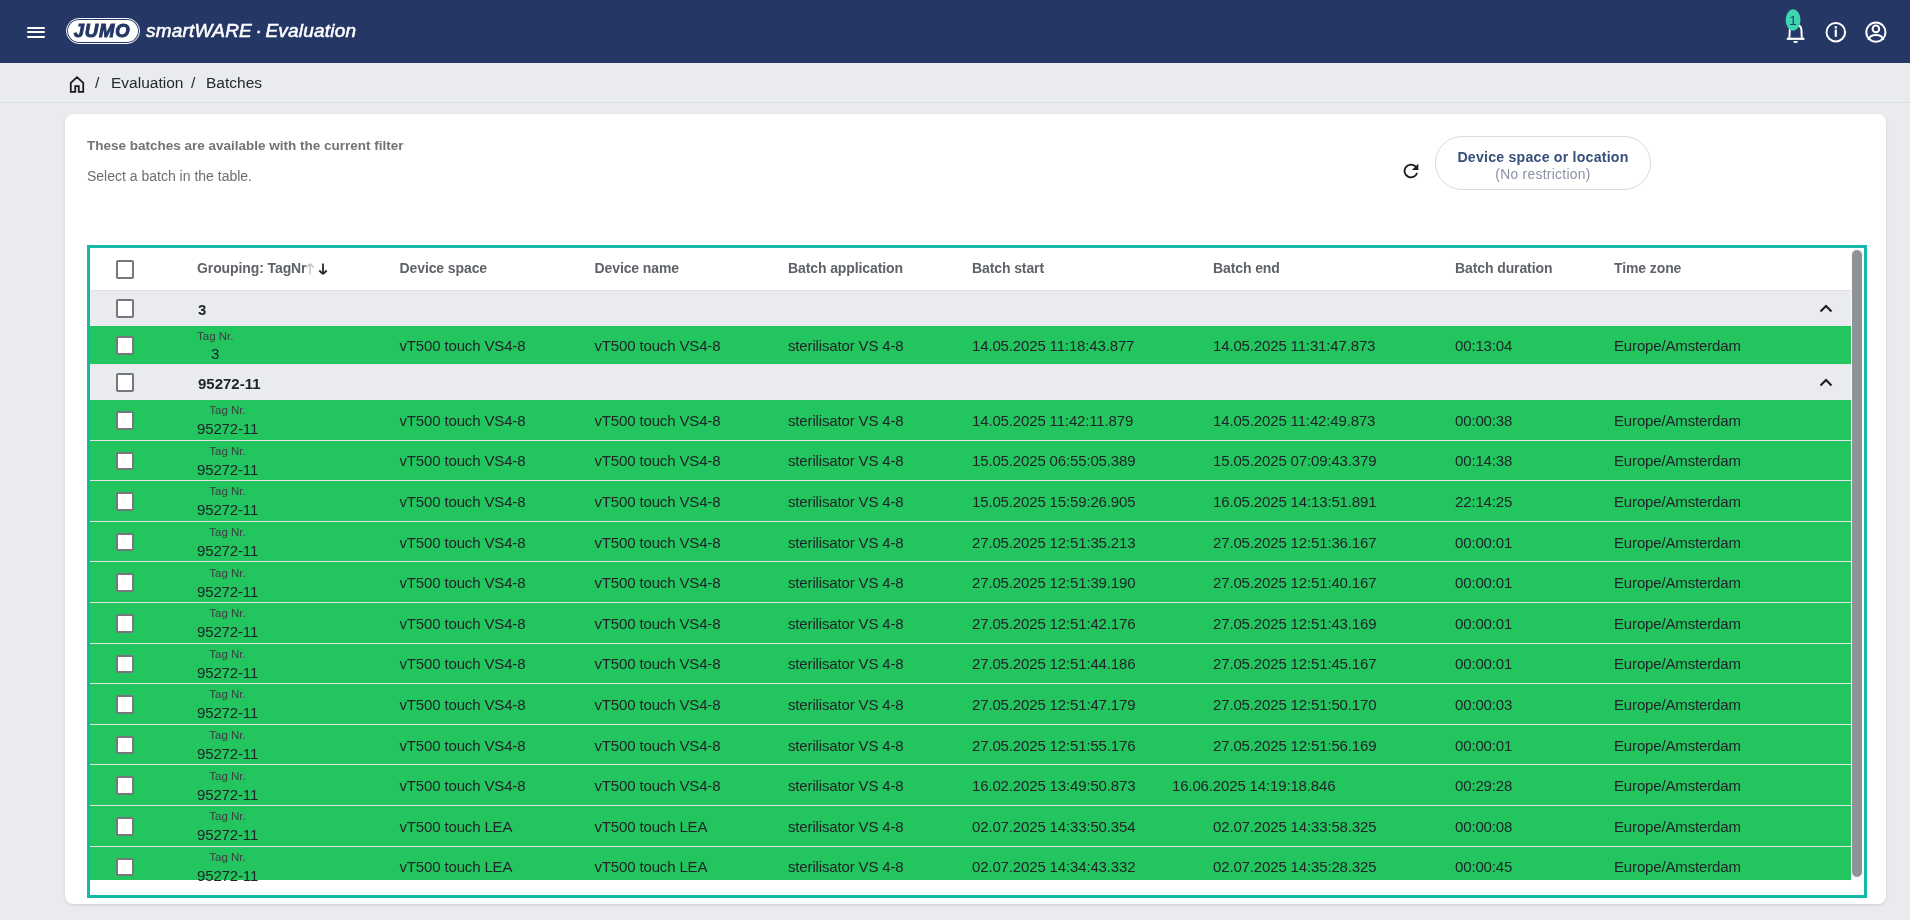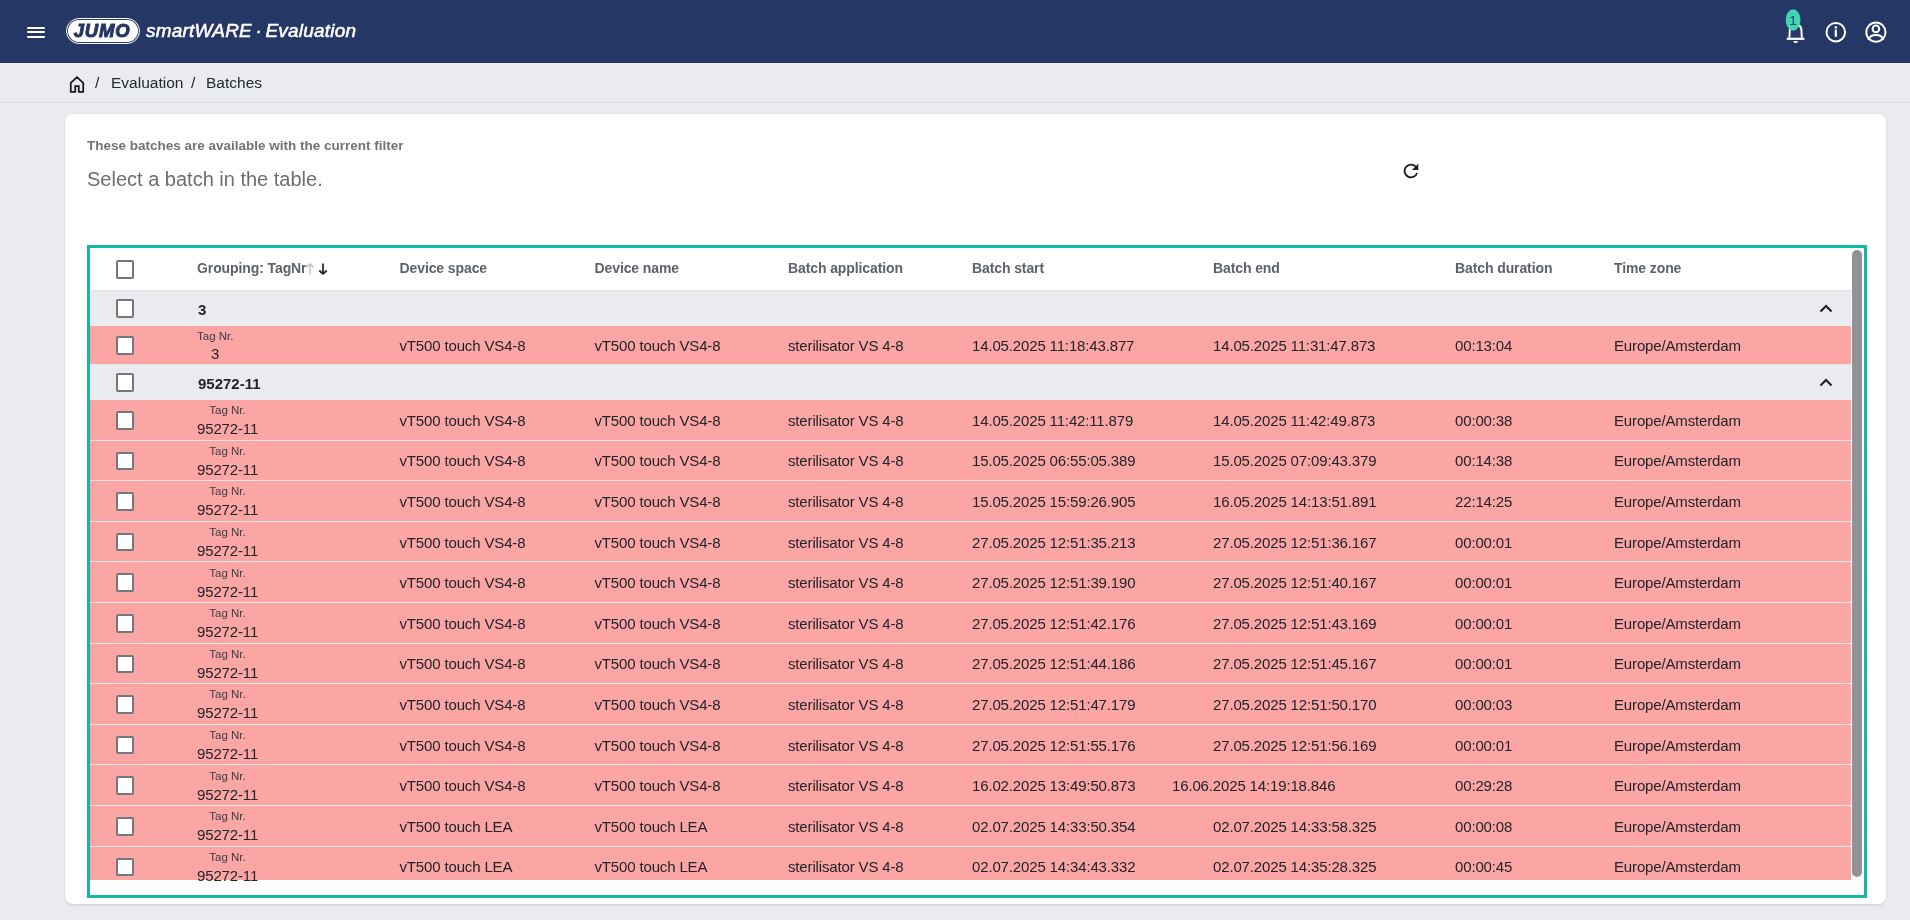--- a/index.html
+++ b/index.html
@@ -18,32 +18,32 @@
 #brand { position:absolute; left:146px; top:20px; font-style:italic; font-size:19px; color:#fff; letter-spacing:0.2px; -webkit-text-stroke:0.55px #fff; }
 
 
 #crumbbar { position:absolute; left:0; top:63px; width:1910px; height:40px; background:#e9ebee; border-bottom:1px solid #d9dce1; }
 #crumbbar .txt { position:absolute; top:10.5px; font-size:15.5px; color:#24292e; }
 
 
 #card { position:absolute; left:65px; top:114px; width:1821px; height:790px; background:#fff; border-radius:8px;
   box-shadow:0 1px 3px rgba(0,0,0,0.12); }
 #card h1 { position:absolute; left:22px; top:24px; font-size:13.5px; font-weight:bold; color:#737373; }
-#card .sub { position:absolute; left:22px; top:54px; font-size:20px; color:#6e6e6e; }
+#card .sub { position:absolute; left:22px; top:54px; font-size:14px; color:#6e6e6e; }
 
 .pillbtn { position:absolute; top:22px; height:54px; border:1px solid #d7dade; border-radius:27px; background:#fff;
   display:flex; flex-direction:column; align-items:center; justify-content:center; }
 .pillbtn .l1 { font-size:15.4px; font-weight:bold; color:#374f7a; letter-spacing:0.2px; }
 .pillbtn .l2 { font-size:13.8px; color:#8a93a3; letter-spacing:0.3px; margin-top:2px; }
 
 
 #tbl { position:absolute; left:22px; top:131px; width:1779.8px; height:653px; border:3px solid #14b8a6; background:#fff; overflow:hidden; }
 .row { position:absolute; left:0; width:1766.5px; }
 .grow { background:#eaebee; }
-.drow { background:#fca5a5; border-bottom:1px solid #e3e4e8; }
+.drow { background:#22c55e; border-bottom:1px solid #e3e4e8; }
 .cb { position:absolute; left:25.5px; width:18.5px; height:18.5px; border:2px solid #75787b; border-radius:2px; background:#fff; }
 .hcell { position:absolute; font-size:14px; font-weight:bold; color:#5f6368; letter-spacing:-0.1px; }
 .cell { position:absolute; font-size:15px; letter-spacing:-0.15px; color:#212529; white-space:nowrap; }
 .tag { position:absolute; left:107px; text-align:center; }
 .tag .tl { font-size:11.5px; line-height:13px; color:#3c4043; }
 .tag .tv { font-size:15px; letter-spacing:-0.15px; color:#212529; margin-top:2.9px; }
 .glabel { position:absolute; left:108px; font-size:15px; font-weight:bold; color:#212529; }
 .chev { position:absolute; right:24px; }
 
 
@@ -95,20 +95,24 @@
 </div>
 
 <div id="card">
   <h1>These batches are available with the current filter</h1>
   <div class="sub">Select a batch in the table.</div>
 
   <svg class="abs" style="left:1335px; top:45.5px;" width="22" height="22" viewBox="0 0 24 24">
     <path d="M17.65 6.35 A 8 8 0 1 0 19.73 14 H 17.65 A 6 6 0 1 1 16.24 7.76 L 13 11 H 20 V 4 Z" fill="#1f1f1f"></path>
   </svg>
 
+  <div class="pillbtn" style="left:1370px; width:216px; padding-top:4px;">
+    <div class="l1" style="font-size:14.2px;">Device space or location</div>
+    <div class="l2">(No restriction)</div>
+  </div>
 
   <div id="tbl">
       <div class="row" style="top:0;height:43px;background:#fff;border-bottom:1px solid #e0e0e0;">
   <div class="cb" style="top:12px;"></div>
   <span class="hcell" style="left:107px;top:11.5px;">Grouping: TagNr</span>
   <svg style="position:absolute;left:213.5px;top:13.5px;" width="26" height="14" viewBox="0 0 26 14">
     <path d="M6 12.5 L6 1.8 M6 1.8 L2.4 5.4 M6 1.8 L9.6 5.4" fill="none" stroke="#c3c6ca" stroke-width="1.5"></path>
     <path d="M19 1.5 L19 12.2 M19 12.2 L15.3 8.5 M19 12.2 L22.7 8.5" fill="none" stroke="#28292b" stroke-width="1.8"></path>
   </svg>
   <span class="hcell" style="left:309.5px;top:11.5px;">Device space</span>

